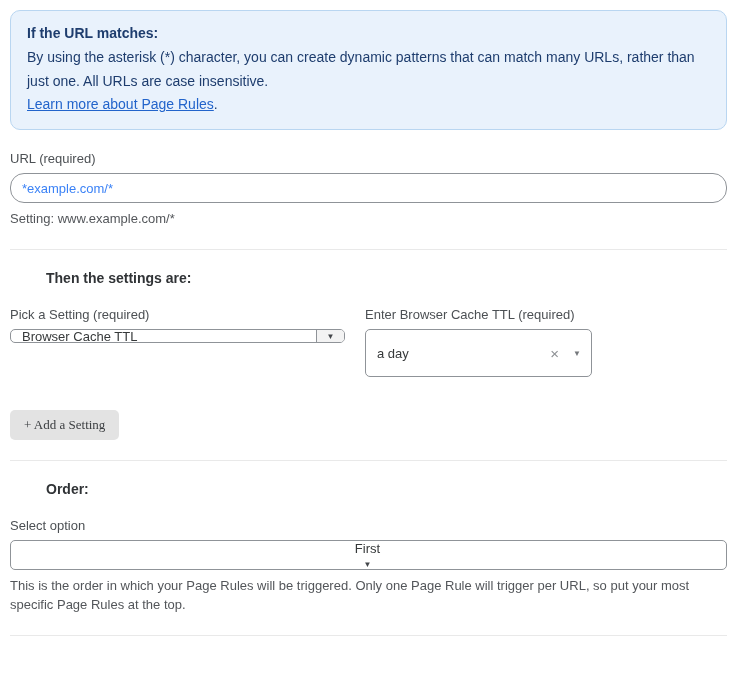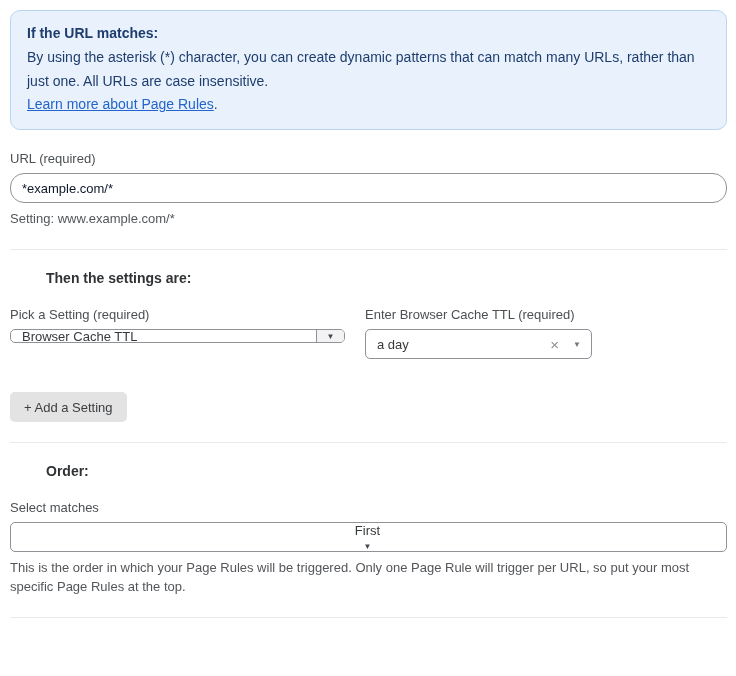--- a/index.html
+++ b/index.html
@@ -45,21 +45,21 @@
   }
 
   .text-input {
     width: 100%;
     height: 30px;
     border: 1px solid #8f9398;
     border-radius: 14px;
     padding: 0 11px;
     font-size: 13px;
     font-family: "Liberation Sans", "DejaVu Sans", sans-serif;
-    color: #0f172a;
+    color: #3b82f6;
     background: #ffffff;
     outline: none;
   }
 
   .helper-text {
     font-size: 13px;
     color: #53565a;
     margin-top: 7px;
     line-height: 1.45;
   }
@@ -108,21 +108,21 @@
     display: flex;
     align-items: center;
     justify-content: center;
     color: #43464a;
     font-size: 8px;
   }
 
   .combo {
     display: flex;
     align-items: center;
-    height: 30px;
+    height: 48px;
     border: 1px solid #8f9398;
     border-radius: 5px;
     background: #ffffff;
     padding: 0 10px 0 11px;
     cursor: pointer;
   }
   .combo .combo-value {
     flex: 1;
     font-size: 13px;
     color: #36393a;
@@ -156,21 +156,21 @@
 
   .btn {
     display: inline-flex;
     align-items: center;
     justify-content: center;
     height: 30px;
     padding: 0 14px;
     border: none;
     border-radius: 5px;
     font-size: 13px;
-    font-family: Liberation Sans, sans-serif;
+    font-family: Liberation Serif, serif;
     cursor: pointer;
     white-space: nowrap;
   }
   .btn-gray { background: #e3e3e3; color: #3b3e41; }
 
   .add-setting-wrap { margin-top: 33px; }
 </style>
 </head>
 <body>
 
@@ -212,21 +212,21 @@
   </div>
 
   <div class="add-setting-wrap">
     <button class="btn btn-gray">+ Add a Setting</button>
   </div>
 
   <hr class="divider">
 
   <div class="section-heading">Order:</div>
 
-  <div class="field-label">Select matches</div>
+  <div class="field-label">Select option</div>
   <div class="select-full">
     <div class="select-value">First</div>
     <span class="caret">▼</span>
   </div>
   <div class="helper-text" style="max-width:716px;">This is the order in which your Page Rules will be triggered. Only one Page Rule will trigger per URL, so put your most specific Page Rules at the top.</div>
 
   <hr class="divider">
 
   
 

